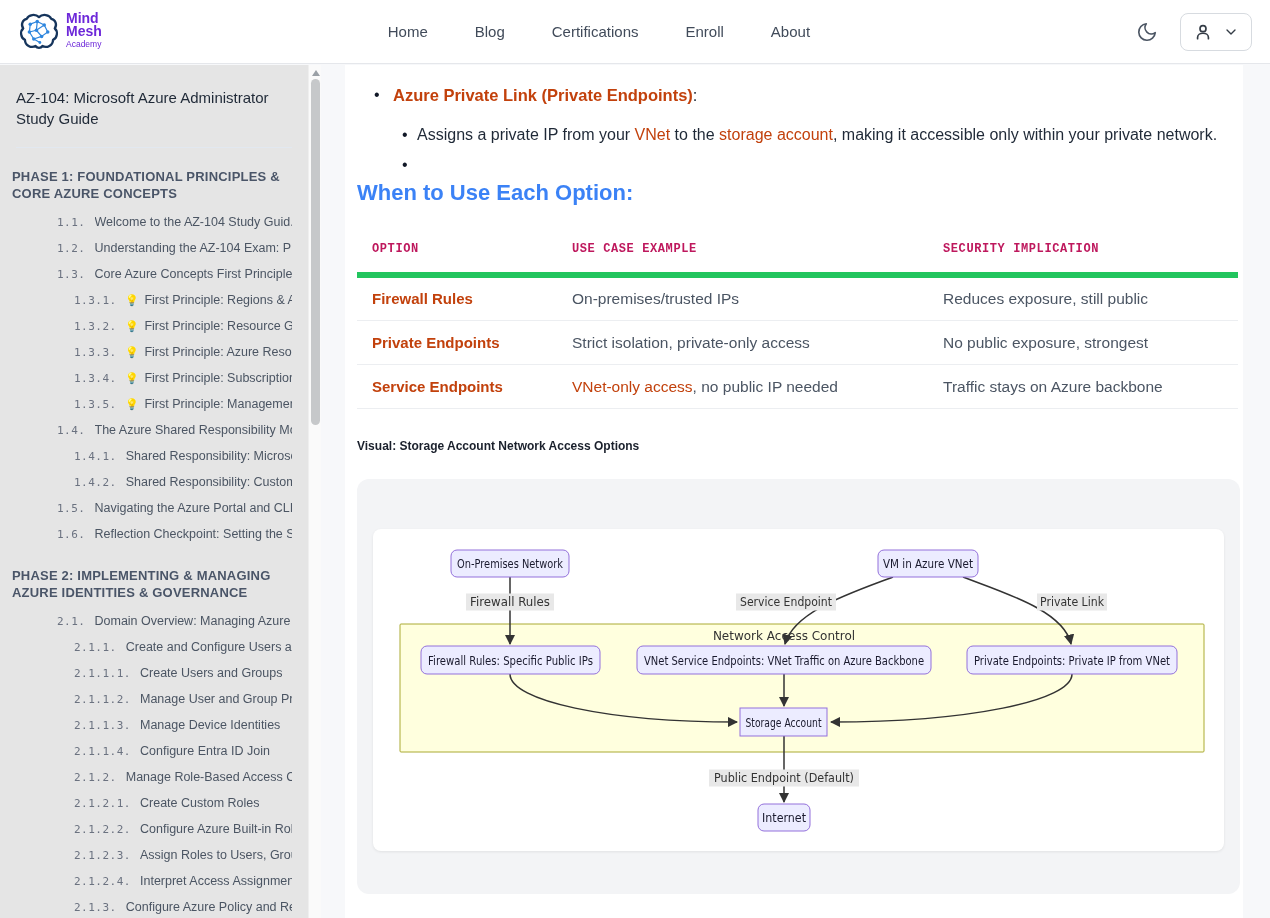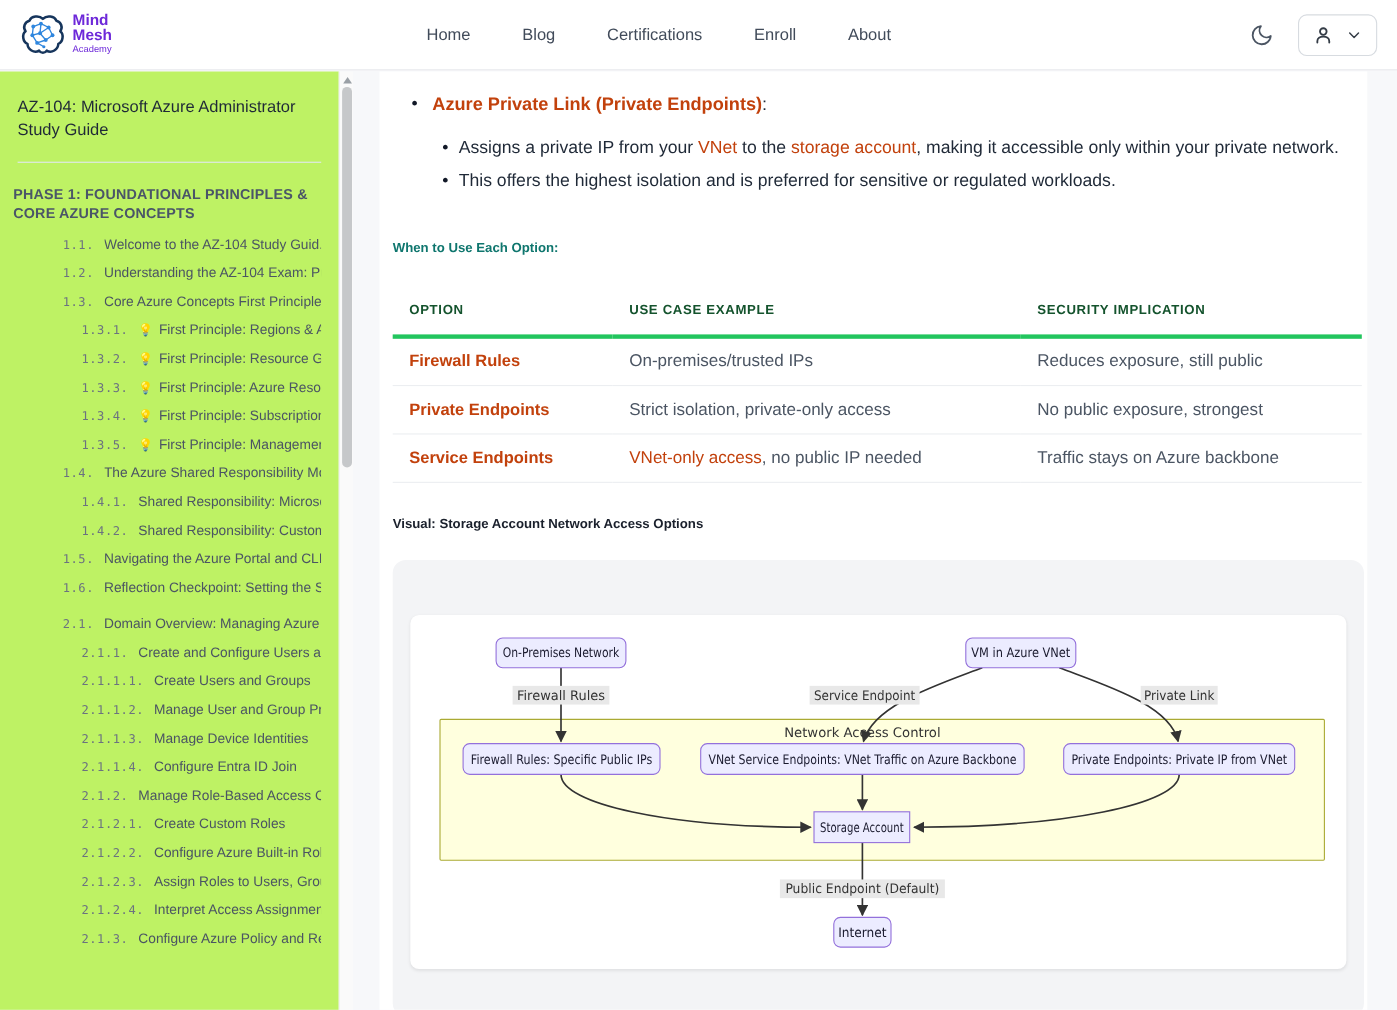--- a/index.html
+++ b/index.html
@@ -14,21 +14,21 @@
   .brand-text .b1,.brand-text .b2 { font-size:14px; font-weight:700; }
   .brand-text .b3 { font-size:8.5px; font-weight:400; }
   .nav { flex:1; display:flex; justify-content:center; gap:47px; margin-left:-40px; }
   .nav a { font-size:15px; color:#414b5a; text-decoration:none; font-weight:500; cursor:pointer; }
   .hdr-right { display:flex; align-items:center; gap:22px; }
   .icon-btn { background:none; border:none; cursor:pointer; display:flex; align-items:center; }
   .account-btn { display:flex; align-items:center; gap:10px; border:1px solid #d7dbe0; background:#fff;
     border-radius:8px; padding:8px 12px; cursor:pointer; }
 
   
-  .sidebar { position:absolute; top:65px; left:0; width:308px; bottom:0; background:#bef264;
+  .sidebar { position:absolute; top:65px; left:0; width:308px; bottom:0; background:#e5e5e5;
     padding:22px 16px 0 0; overflow:hidden; }
   .side-title { padding-left:16px; font-size:15px; font-weight:500; color:#1f2937; line-height:21px; }
   .side-divider { margin:18px 0 0 16px; border-top:1px solid #e2e8f0; }
   .toc-heading { padding-left:12px; margin-top:20px; font-size:13px; font-weight:700; color:#4a5568;
     line-height:17px; letter-spacing:0.2px; }
   .toc-list { margin-top:7px;text-align:center; }
   .toc-item { display:flex; align-items:center; height:26px; white-space:nowrap; overflow:hidden;
     font-size:12.5px; color:#4b5563; cursor:pointer; }
   .toc-item.l1 { padding-left:57px; }
   .toc-item.l2,.toc-item.l3 { padding-left:74px; }
@@ -53,27 +53,27 @@
   .li1 .li-dot { margin-left:17px; width:19px; }
   .li2 .li-dot { margin-left:45px; width:15px; }
   .li1 { margin-top:0; }
   .li2.first { margin-top:16px; }
   .li2.second { margin-top:6px; }
   .li-text { font-size:16px; color:#1f2937; }
   .link { color:#c2410c; text-decoration:none; cursor:pointer; }
   .link-bold { font-weight:700; }
   .li1 .li-text { font-size:16.5px; }
 
-  .h-section { margin-top:35px; font-size:12px; font-weight:700; color:#0f766e; line-height:26px; }
+  .h-section { margin-top:3px; font-size:22px; font-weight:700; color:#3b82f6; line-height:26px; }
   .h-visual  { margin-top:24px; font-size:12px; font-weight:700; color:#1a202c; line-height:26px; }
 
   
   table.opts { margin-top:16px; width:100%; border-collapse:collapse; }
-  .opts th { text-align:left; font-size:12px; font-weight:700; letter-spacing:0.6px; color:#14532d;
-    text-transform:uppercase; padding:20px 0 16px 15px; border-bottom:4px solid #22c55e; }
+  .opts th { text-align:left; font-size:12px; font-weight:700; letter-spacing:0.6px; color:#be185d;
+    text-transform:uppercase; padding:20px 0 16px 15px; border-bottom:6px solid #22c55e;font-family:Liberation Mono, monospace; }
   .opts td { padding:12px 0 12px 15px; border-bottom:1px solid #eceef1; font-size:15.5px; color:#4b5563;
     height:44px; vertical-align:middle; }
   .opts td .opt-link { font-weight:700; font-size:15px; }
 
   
   .diagram-wrap { margin-top:20px; width:883px; height:415px; background:#f3f4f6; border-radius:12px;
     padding:50px 16px 43px 16px; }
   .diagram-card { width:851px; height:322px; background:#fff; border-radius:8px;
     box-shadow:0 1px 3px rgba(0,0,0,0.08); }
   svg text { font-family:"DejaVu Sans","Liberation Sans",sans-serif; }
@@ -190,20 +190,21 @@
         </div>
         <div class="toc-item l1">
           <span class="toc-num">1.5.</span>
           <span class="toc-label">Navigating the Azure Portal and CLI</span>
         </div>
         <div class="toc-item l1">
           <span class="toc-num">1.6.</span>
           <span class="toc-label">Reflection Checkpoint: Setting the St...</span>
         </div>
       </div>
+      <div class="toc-heading">PHASE 2: IMPLEMENTING &amp; MANAGING AZURE IDENTITIES &amp; GOVERNANCE</div>
       <div class="toc-list">
         <div class="toc-item l1">
           <span class="toc-num">2.1.</span>
           <span class="toc-label">Domain Overview: Managing Azure ...</span>
         </div>
         <div class="toc-item l2">
           <span class="toc-num">2.1.1.</span>
           <span class="toc-label">Create and Configure Users an...</span>
         </div>
         <div class="toc-item l3">
@@ -266,21 +267,20 @@
 
   <div class="li-row li2 first">
     <span class="li-dot">•</span>
     <span class="li-text">
       <span>Assigns a private IP from your </span><a class="link">VNet</a><span> to the </span><a class="link">storage account</a><span>, making it accessible only within your private network.</span>
     </span>
   </div>
 
   <div class="li-row li2 second">
     <span class="li-dot">•</span>
-    <span class="li-text">This offers the highest isolation and is preferred for sensitive or regulated workloads.</span>
   </div>
 
   <h2 class="h-section">When to Use Each Option:</h2>
 
   <table class="opts">
     <colgroup>
         <col style="width:200px">
         <col style="width:371px">
         <col>
       </colgroup>

